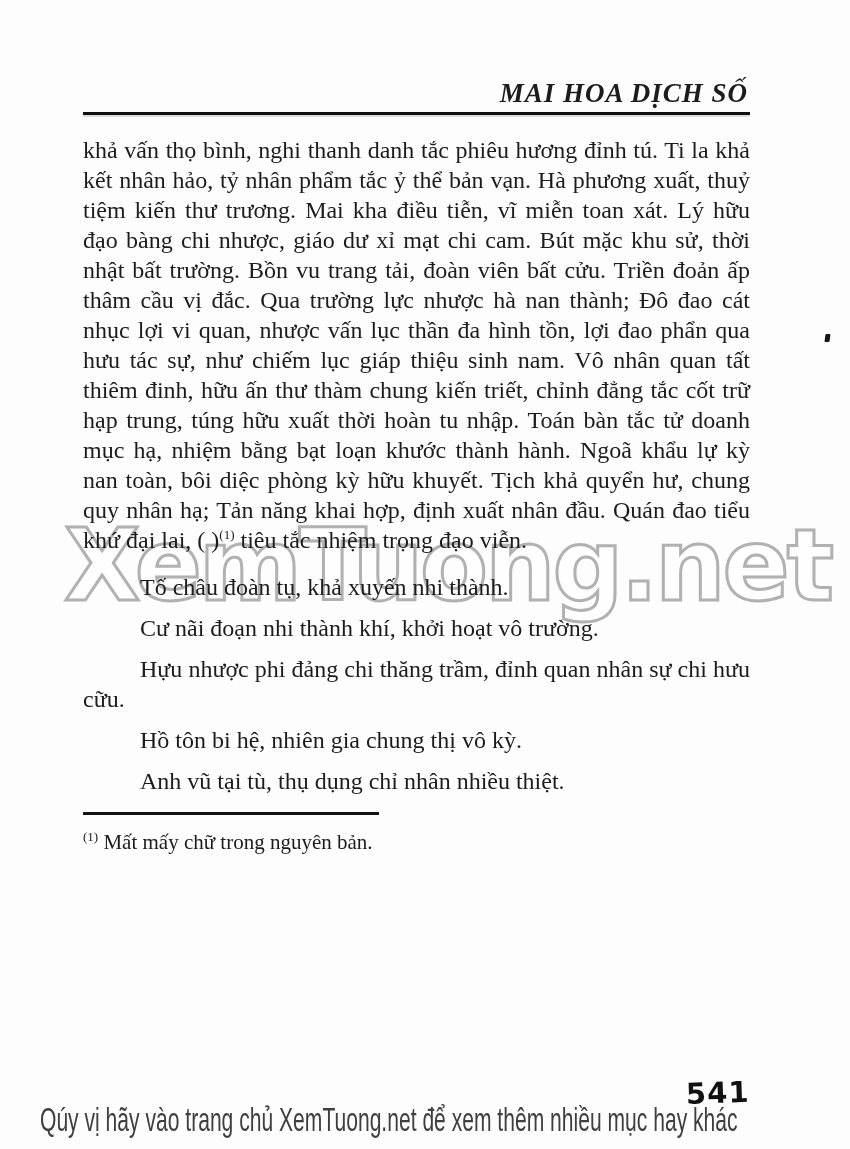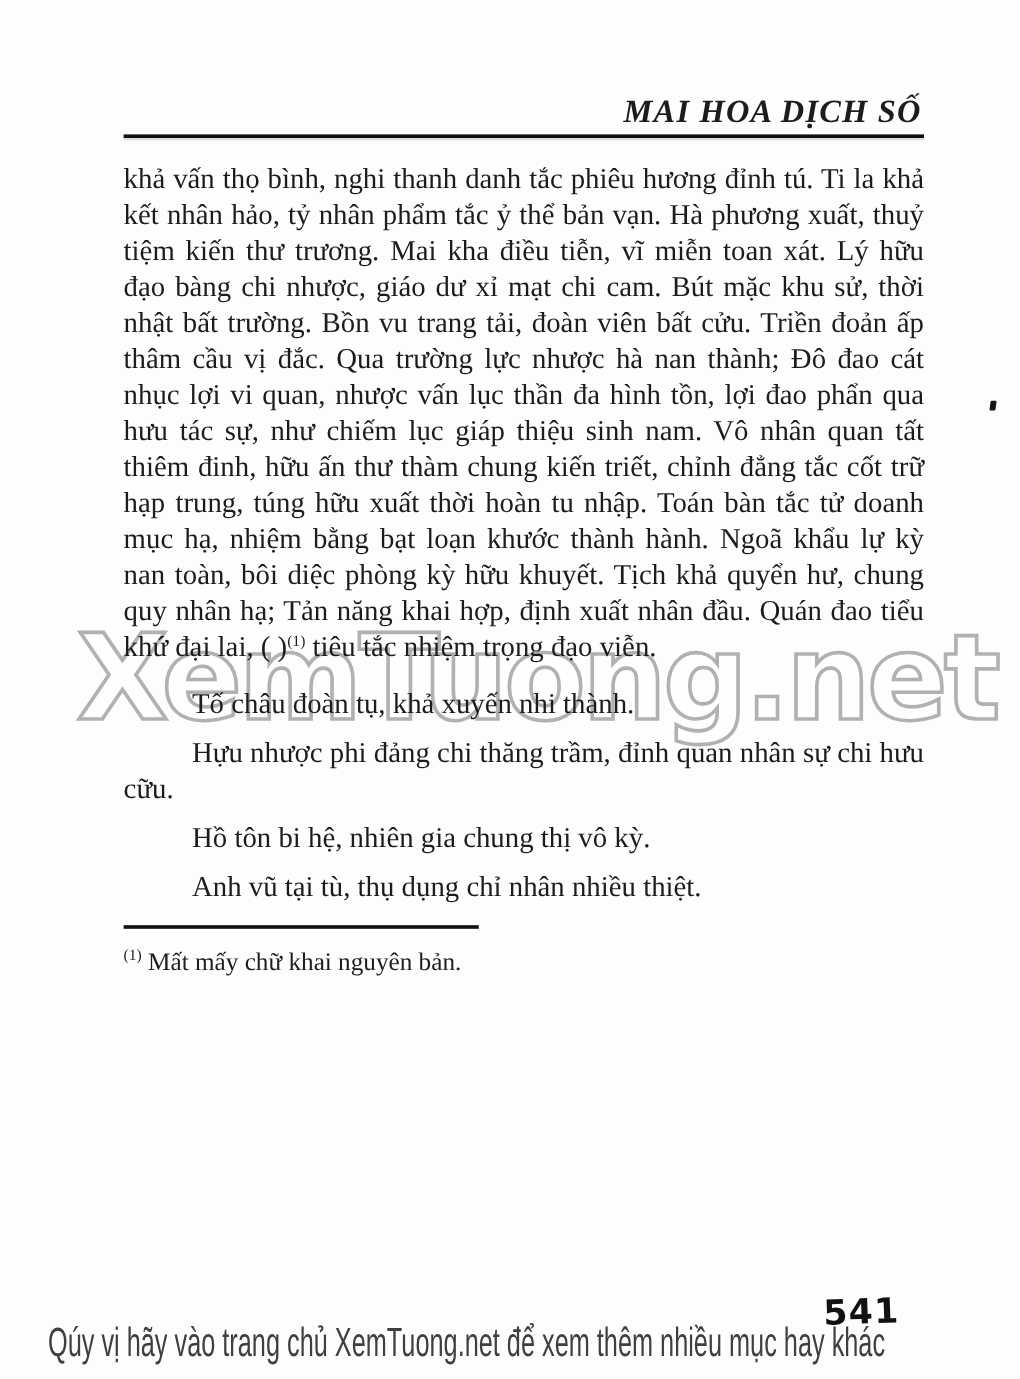--- a/index.html
+++ b/index.html
@@ -25,21 +25,21 @@
     letter-spacing:-3px;
     color:rgba(255,255,255,0.55);
     -webkit-text-stroke:3px rgba(168,168,168,0.9);
     text-stroke:3px rgba(168,168,168,0.9);
     white-space:nowrap;
     user-select:none;
   }
   
   .content{
     position:absolute;
-    left:103px;top:78px;
+    left:83px;top:78px;
     width:667px;
     z-index:2;
     color:#1c1c1c;
   }
   .running-header{
     text-align:right;
     font-style:italic;
     font-weight:bold;
     font-size:27px;
     letter-spacing:1px;
@@ -125,27 +125,28 @@
 
   <div class="content">
 
     <div class="running-header">MAI HOA DỊCH SỐ</div>
 
     <div class="header-rule"></div>
 
     <p class="main-paragraph"><span>khả vấn thọ bình, nghi thanh danh tắc phiêu hương đỉnh tú. Ti la khả kết nhân hảo, tỷ nhân phẩm tắc ỷ thể bản vạn. Hà phương xuất, thuỷ tiệm kiến thư trương. Mai kha điều tiễn, vĩ miễn toan xát. Lý hữu đạo bàng chi nhược, giáo dư xỉ mạt chi cam. Bút mặc khu sử, thời nhật bất trường. Bồn vu trang tải, đoàn viên bất cửu. Triền đoản ấp thâm cầu vị đắc. Qua trường lực nhược hà nan thành; Đô đao cát nhục lợi vi quan, nhược vấn lục thần đa hình tồn, lợi đao phẩn qua hưu tác sự, như chiếm lục giáp thiệu sinh nam. Vô nhân quan tất thiêm đinh, hữu ấn thư thàm chung kiến triết, chỉnh đẳng tắc cốt trữ hạp trung, túng hữu xuất thời hoàn tu nhập. Toán bàn tắc tử doanh mục hạ, nhiệm bằng bạt loạn khước thành hành. Ngoã khẩu lự kỳ nan toàn, bôi diệc phòng kỳ hữu khuyết. Tịch khả quyển hư, chung quy nhân hạ; Tản năng khai hợp, định xuất nhân đầu. Quán đao tiểu khứ đại lai, ( )</span><sup>(1)</sup><span> tiêu tắc nhiệm trọng đạo viễn.</span></p>
 
     <p class="verse">Tố châu đoàn tụ, khả xuyến nhi thành.</p>
+    <p class="verse">Cư nãi đoạn nhi thành khí, khởi hoạt vô trường.</p>
     <p class="verse">Hựu nhược phi đảng chi thăng trầm, đỉnh quan nhân sự chi hưu cữu.</p>
     <p class="verse">Hồ tôn bi hệ, nhiên gia chung thị vô kỳ.</p>
     <p class="verse">Anh vũ tại tù, thụ dụng chỉ nhân nhiều thiệt.</p>
 
     <div class="footnote-rule"></div>
 
-    <p class="footnote"><sup>(1)</sup><span> Mất mấy chữ khai nguyên bản.</span></p>
+    <p class="footnote"><sup>(1)</sup><span> Mất mấy chữ trong nguyên bản.</span></p>
 
   </div>
 
   <span class="margin-mark"></span>
 
   <div class="page-number">541</div>
 
   <div class="footer-banner">Qúy vị hãy vào trang chủ XemTuong.net để xem thêm nhiều mục hay khác</div>
 
 </div>

